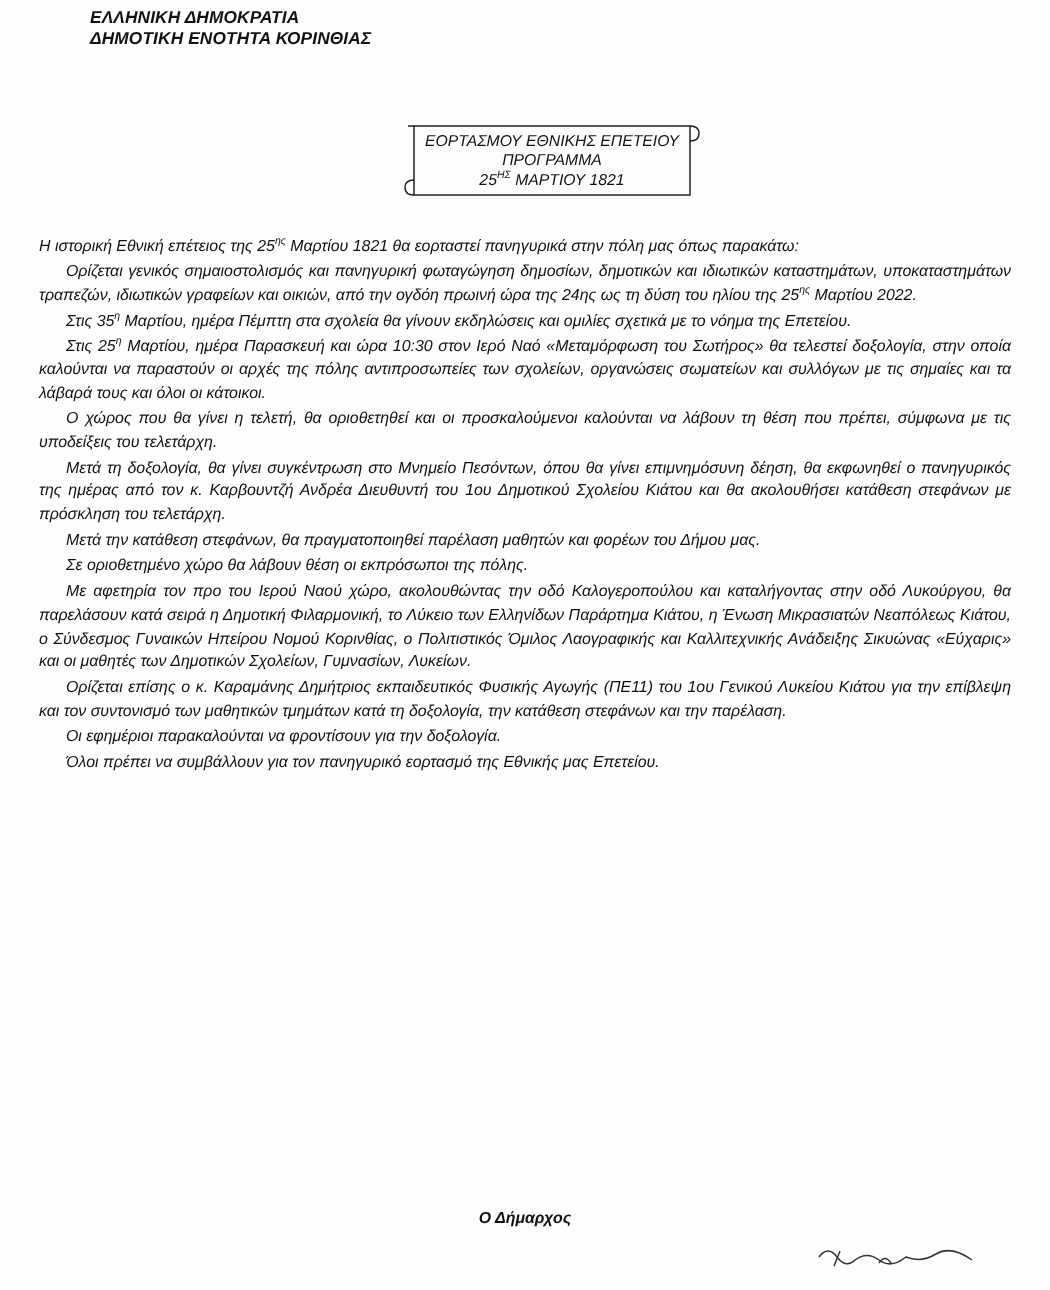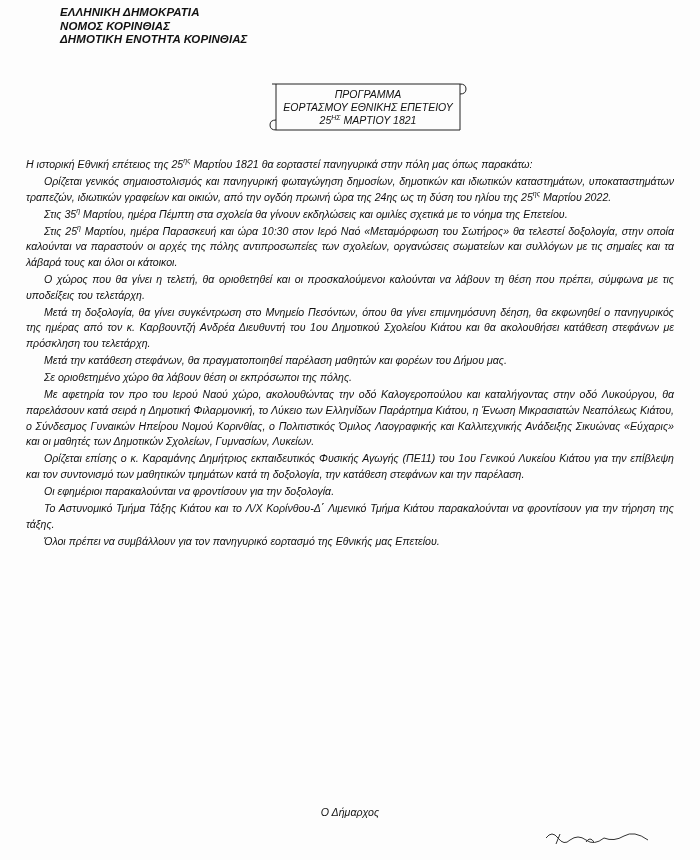--- a/index.html
+++ b/index.html
@@ -18,52 +18,50 @@
   .sig { position:absolute; left:0; width:700px; text-align:center; font-size:10.6px; font-style:italic; }
   .sig-name { position:absolute; left:526px; top:826px; width:150px; height:30px; }
 </style>
 </head>
 <body>
 
 <div class="page">
 
   <div class="header">
     <div>ΕΛΛΗΝΙΚΗ ΔΗΜΟΚΡΑΤΙΑ</div>
-    <div>ΝΟΜΟΣ ΚΟΡΙΝΘΙΑΣ</div>
     <div>ΔΗΜΟΤΙΚΗ ΕΝΟΤΗΤΑ ΚΟΡΙΝΘΙΑΣ</div>
   </div>
 
   <div class="scroll">
     <svg width="200" height="58">
       <path d="M8 4 H192 V50 H8 Z" fill="none" stroke="#222" stroke-width="1"></path>
       <path d="M192 4 q6 0 6 5 q0 5 -6 5" fill="none" stroke="#222" stroke-width="1"></path>
       <path d="M8 50 q-6 0 -6 -5 q0 -5 6 -5" fill="none" stroke="#222" stroke-width="1"></path>
       <path d="M4 4 H8" stroke="#222"></path>
     </svg>
     <div class="scroll-text">
+      <div>ΕΟΡΤΑΣΜΟΥ ΕΘΝΙΚΗΣ ΕΠΕΤΕΙΟΥ</div>
       <div>ΠΡΟΓΡΑΜΜΑ</div>
-      <div>ΕΟΡΤΑΣΜΟΥ ΕΘΝΙΚΗΣ ΕΠΕΤΕΙΟΥ</div>
       <div><span>25</span><sup>ΗΣ</sup><span> ΜΑΡΤΙΟΥ 1821</span></div>
     </div>
   </div>
 
   <div class="body" id="body">
       <p class=""><span>Η ιστορική Εθνική επέτειος της 25</span><sup>ης</sup><span> Μαρτίου 1821 θα εορταστεί πανηγυρικά στην πόλη μας όπως παρακάτω:</span></p>
       <p class="ind"><span>Ορίζεται γενικός σημαιοστολισμός και πανηγυρική φωταγώγηση δημοσίων, δημοτικών και ιδιωτικών καταστημάτων, υποκαταστημάτων τραπεζών, ιδιωτικών γραφείων και οικιών, από την ογδόη πρωινή ώρα της 24ης ως τη δύση του ηλίου της 25</span><sup>ης</sup><span> Μαρτίου 2022.</span></p>
       <p class="ind"><span>Στις 35</span><sup>η</sup><span> Μαρτίου, ημέρα Πέμπτη στα σχολεία θα γίνουν εκδηλώσεις και ομιλίες σχετικά με το νόημα της Επετείου.</span></p>
       <p class="ind"><span>Στις 25</span><sup>η</sup><span> Μαρτίου, ημέρα Παρασκευή και ώρα 10:30 στον Ιερό Ναό «Μεταμόρφωση του Σωτήρος» θα τελεστεί δοξολογία, στην οποία καλούνται να παραστούν οι αρχές της πόλης αντιπροσωπείες των σχολείων, οργανώσεις σωματείων και συλλόγων με τις σημαίες και τα λάβαρά τους και όλοι οι κάτοικοι.</span></p>
       <p class="ind"><span>Ο χώρος που θα γίνει η τελετή, θα οριοθετηθεί και οι προσκαλούμενοι καλούνται να λάβουν τη θέση που πρέπει, σύμφωνα με τις υποδείξεις του τελετάρχη.</span><sup></sup><span></span></p>
       <p class="ind"><span>Μετά τη δοξολογία, θα γίνει συγκέντρωση στο Μνημείο Πεσόντων, όπου θα γίνει επιμνημόσυνη δέηση, θα εκφωνηθεί ο πανηγυρικός της ημέρας από τον κ. Καρβουντζή Ανδρέα Διευθυντή του 1ου Δημοτικού Σχολείου Κιάτου και θα ακολουθήσει κατάθεση στεφάνων με πρόσκληση του τελετάρχη.</span><sup></sup><span></span></p>
       <p class="ind"><span>Μετά την κατάθεση στεφάνων, θα πραγματοποιηθεί παρέλαση μαθητών και φορέων του Δήμου μας.</span><sup></sup><span></span></p>
       <p class="ind"><span>Σε οριοθετημένο χώρο θα λάβουν θέση οι εκπρόσωποι της πόλης.</span><sup></sup><span></span></p>
       <p class="ind"><span>Με αφετηρία τον προ του Ιερού Ναού χώρο, ακολουθώντας την οδό Καλογεροπούλου και καταλήγοντας στην οδό Λυκούργου, θα παρελάσουν κατά σειρά η Δημοτική Φιλαρμονική, το Λύκειο των Ελληνίδων Παράρτημα Κιάτου, η Ένωση Μικρασιατών Νεαπόλεως Κιάτου, ο Σύνδεσμος Γυναικών Ηπείρου Νομού Κορινθίας, ο Πολιτιστικός Όμιλος Λαογραφικής και Καλλιτεχνικής Ανάδειξης Σικυώνας «Εύχαρις» και οι μαθητές των Δημοτικών Σχολείων, Γυμνασίων, Λυκείων.</span><sup></sup><span></span></p>
       <p class="ind"><span>Ορίζεται επίσης ο κ. Καραμάνης Δημήτριος εκπαιδευτικός Φυσικής Αγωγής (ΠΕ11) του 1ου Γενικού Λυκείου Κιάτου για την επίβλεψη και τον συντονισμό των μαθητικών τμημάτων κατά τη δοξολογία, την κατάθεση στεφάνων και την παρέλαση.</span><sup></sup><span></span></p>
       <p class="ind"><span>Οι εφημέριοι παρακαλούνται να φροντίσουν για την δοξολογία.</span><sup></sup><span></span></p>
-      <p class="ind"><span>Το Αστυνομικό Τμήμα Τάξης Κιάτου και το Λ/Χ Κορίνθου-Δ΄ Λιμενικό Τμήμα Κιάτου παρακαλούνται να φροντίσουν για την τήρηση της τάξης.</span><sup></sup><span></span></p>
       <p class="ind"><span>Όλοι πρέπει να συμβάλλουν για τον πανηγυρικό εορτασμό της Εθνικής μας Επετείου.</span><sup></sup><span></span></p>
     </div>
 
-  <div class="sig" style="top:806px;">Ο Δήμαρχος</div>
+  <div class="sig" style="top:806px;font-weight:bold;">Ο Δήμαρχος</div>
   <svg class="sig-name" viewBox="0 0 150 30">
     <path d="M20 12 q6 -8 12 0 t12 2 q8 -6 16 0 t18 -2 q10 4 20 -2 t24 4" fill="none" stroke="#333" stroke-width="1"></path>
     <path d="M30 18 l4 -10 M60 16 q4 -6 8 0" fill="none" stroke="#333" stroke-width="1"></path>
   </svg>
 </div>
 
 </body></html>

